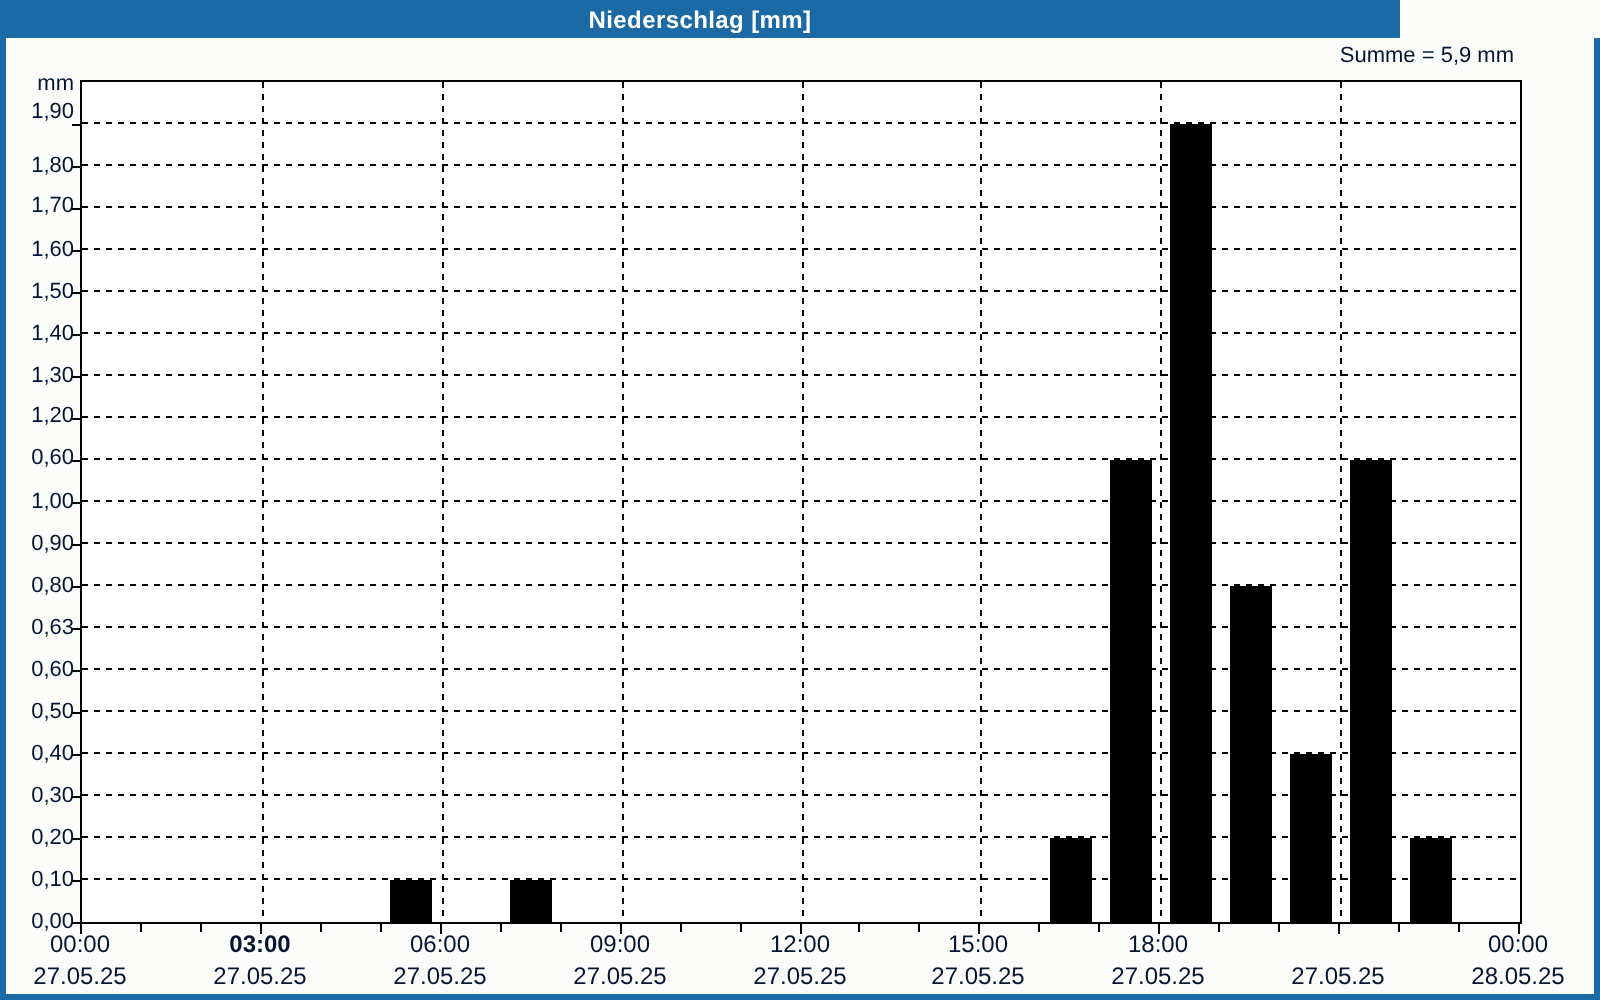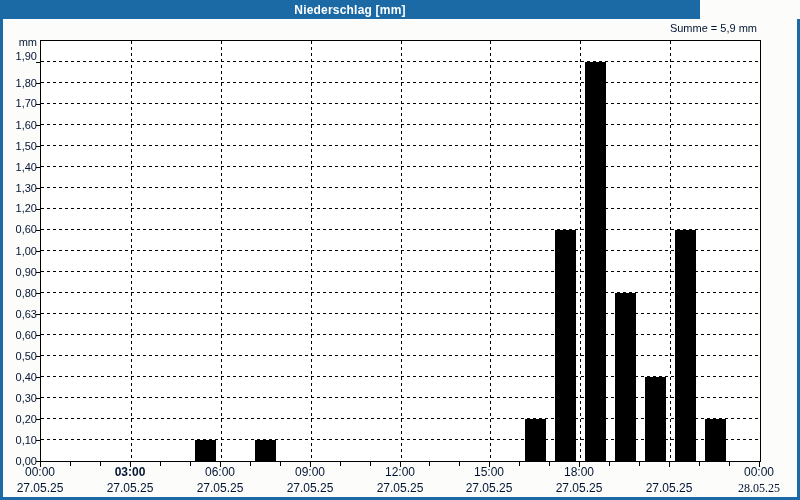--- a/index.html
+++ b/index.html
@@ -185,15 +185,15 @@
       <div class="x-date-label" style="left: 275px; top: 483px;">27.05.25</div>
       <div class="x-time-label" style="left: 365px; top: 467px;">12:00</div>
       <div class="x-date-label" style="left: 365px; top: 483px;">27.05.25</div>
       <div class="x-time-label" style="left: 454px; top: 467px;">15:00</div>
       <div class="x-date-label" style="left: 454px; top: 483px;">27.05.25</div>
       <div class="x-time-label" style="left: 544px; top: 467px;">18:00</div>
       <div class="x-date-label" style="left: 544px; top: 483px;">27.05.25</div>
       <div class="x-time-label" style="left: 634px; top: 467px; margin-top: 44px;">21:00</div>
       <div class="x-date-label" style="left: 634px; top: 483px;">27.05.25</div>
       <div class="x-time-label" style="left: 724px; top: 467px;">00:00</div>
-      <div class="x-date-label" style="left: 724px; top: 483px; font-family: Liberation Serif, serif;">28.05.25</div>
+      <div class="x-date-label" style="left: 724px; top: 483px;">28.05.25</div>
     </div>
 </div>
 
 </body></html>

